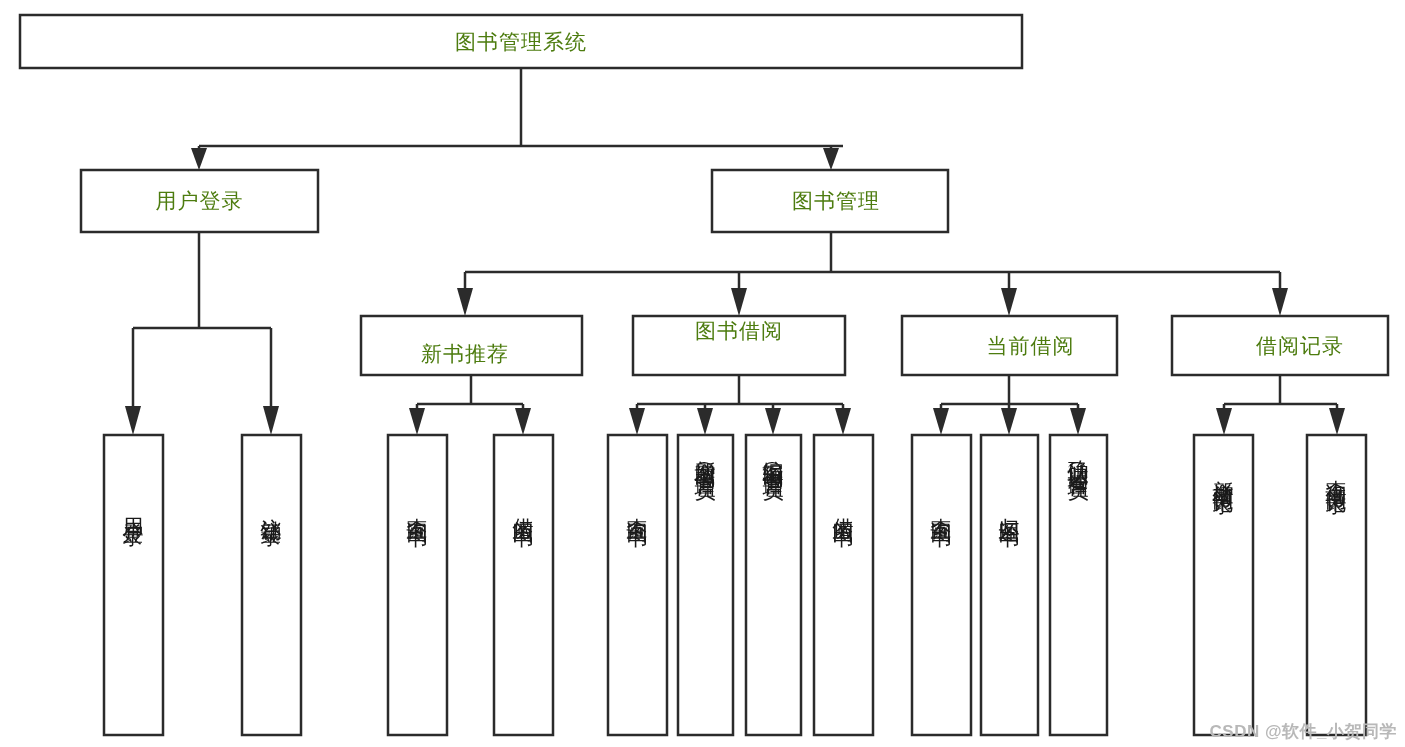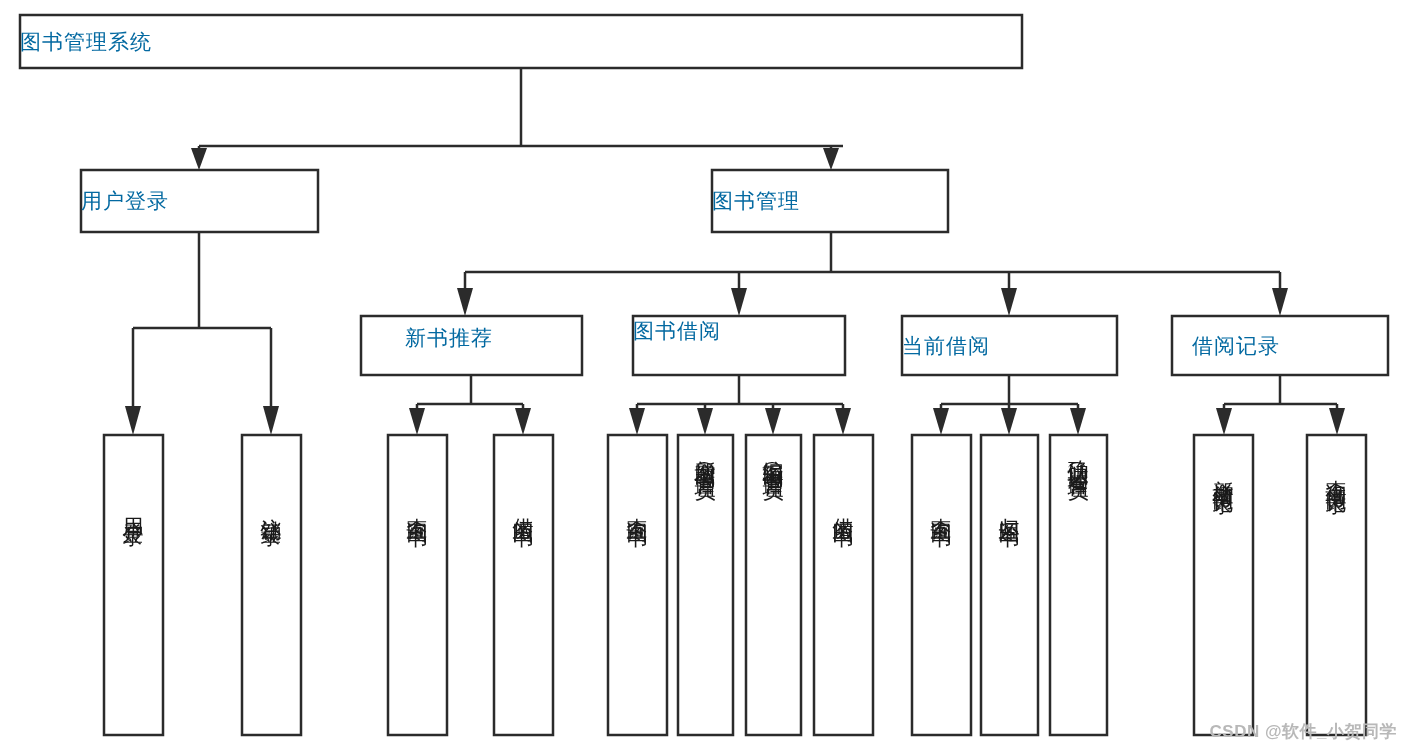--- a/index.html
+++ b/index.html
@@ -55,24 +55,24 @@
     font-size: 21px;
     line-height: 1;
     letter-spacing: 3px;
     color: #1a1a1a;
     white-space: nowrap;
   }
   .hbox-label {
     position: absolute;
     display: flex;
     align-items: center;
-    justify-content: flex-start;
+    justify-content: center;
     font-family: "Liberation Sans", "DejaVu Sans", sans-serif;
     font-size: 21px;
-    color: #0369a1;
+    color: #4d7c0f;
     letter-spacing: 1px;
     pointer-events: none;
   }
   #watermark {
     position: absolute;
     right: 8px;
     bottom: 4px;
     font-family: "Liberation Sans", "DejaVu Sans", sans-serif;
     font-size: 17px;
     color: #b8b8b8;
@@ -192,21 +192,21 @@
   </div>
 
   <div class="hbox-label" style="left:81px; top:170px; width:237px; height:62px;">
     <span>用户登录</span>
   </div>
 
   <div class="hbox-label" style="left:712px; top:170px; width:248px; height:62px;">
     <span>图书管理</span>
   </div>
 
-  <div class="hbox-label" style="left:361px; top:308px; width:208px; height:59px;padding-left:44px;">
+  <div class="hbox-label" style="left:361px; top:324px; width:208px; height:59px;">
     <span>新书推荐</span>
   </div>
 
   <div class="hbox-label" style="left:633px; top:301px; width:212px; height:59px;">
     <span>图书借阅</span>
   </div>
 
   <div class="hbox-label" style="left:902px; top:316px; width:257px; height:59px;">
     <span>当前借阅</span>
   </div>

